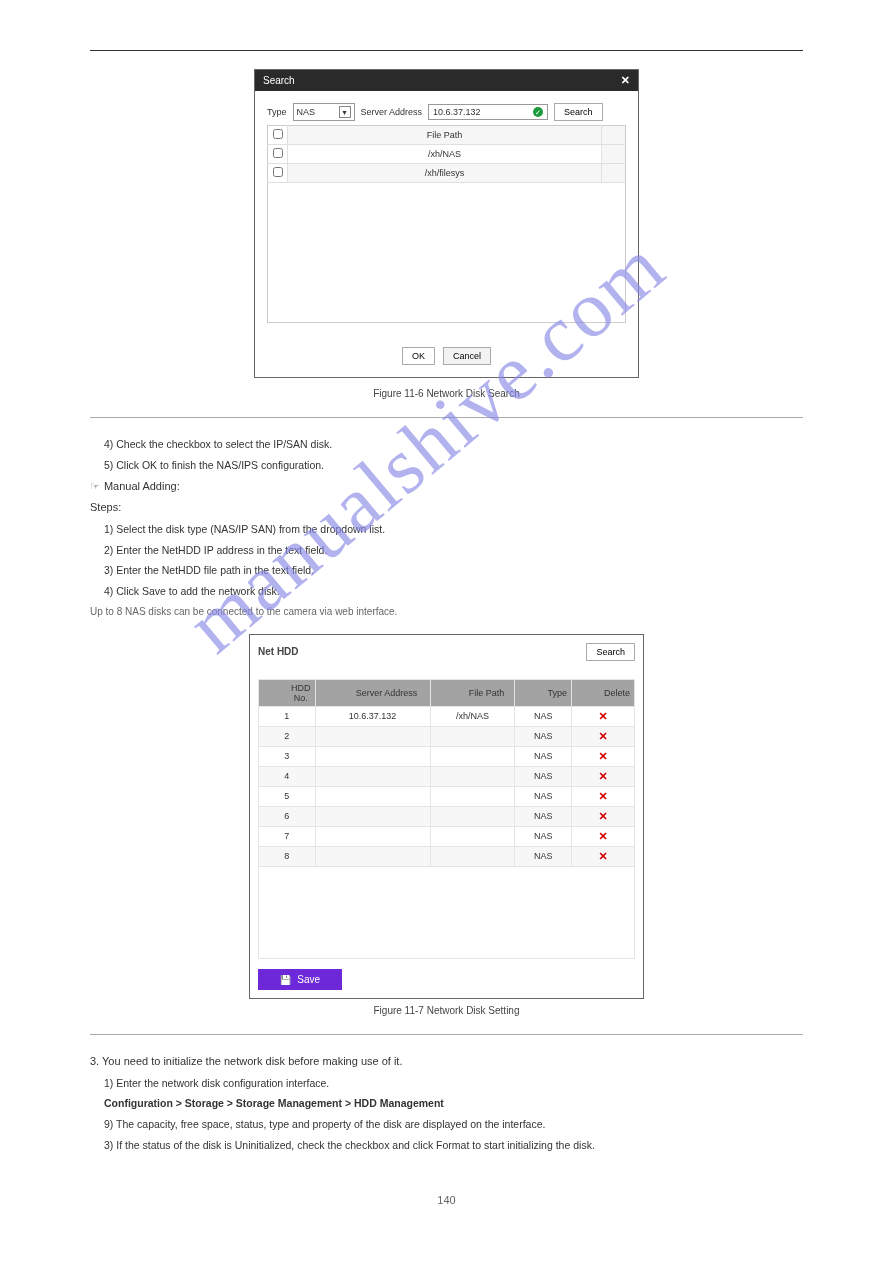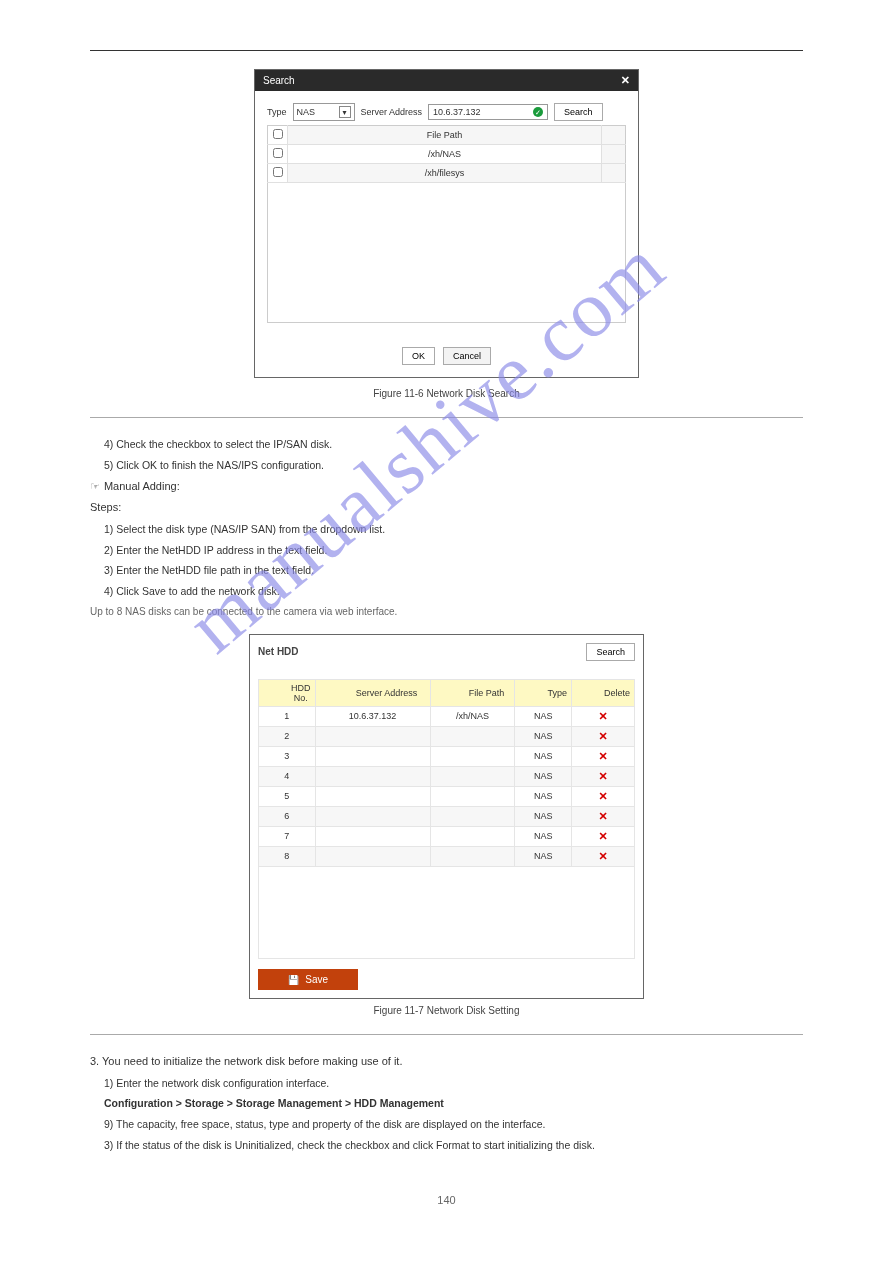--- a/index.html
+++ b/index.html
@@ -160,32 +160,32 @@
     width: 100%; border-collapse: collapse; font-size: 9px;
     border: 1px solid #ddd;
   }
   .p2-table th, .p2-table td {
     border: 1px solid #e5e5e5;
     padding: 3px 4px;
     text-align: center;
     font-weight: normal;
     background: #f7f7f7;
   }
-  .p2-table th { background: #fef9c3; padding-left: 32px; }
+  .p2-table th { background: #a3a3a3; padding-left: 32px; }
   .p2-table tr:nth-child(even) td { background: #fff; }
   .p2-table .hdd-col { width: 52px; }
   .p2-table .type-col { width: 48px; }
   .p2-table .del-col { width: 40px; }
   .del-x { color: #d40000; font-weight: bold; font-size: 11px; cursor: pointer; }
   .p2-empty {
     height: 92px; border: 1px solid #e5e5e5; border-top: none;
   }
   .save-btn {
-    background: #c2410c; color: #fff; border: none;
-    font-size: 10px; padding: 5px 30px; margin-top: 10px;
+    background: #6d28d9; color: #fff; border: none;
+    font-size: 10px; padding: 5px 22px; margin-top: 10px;
     cursor: pointer; display: inline-flex; align-items: center; gap: 6px;
   }
   .save-icon::before { content: "💾"; font-size: 9px; filter: grayscale(1) brightness(2);}
   input[type=checkbox] { width:10px; height:10px; margin:0; }
 </style>
 </head>
 <body>
 
 <div class="page">
   <div class="watermark">manualshive.com</div>

